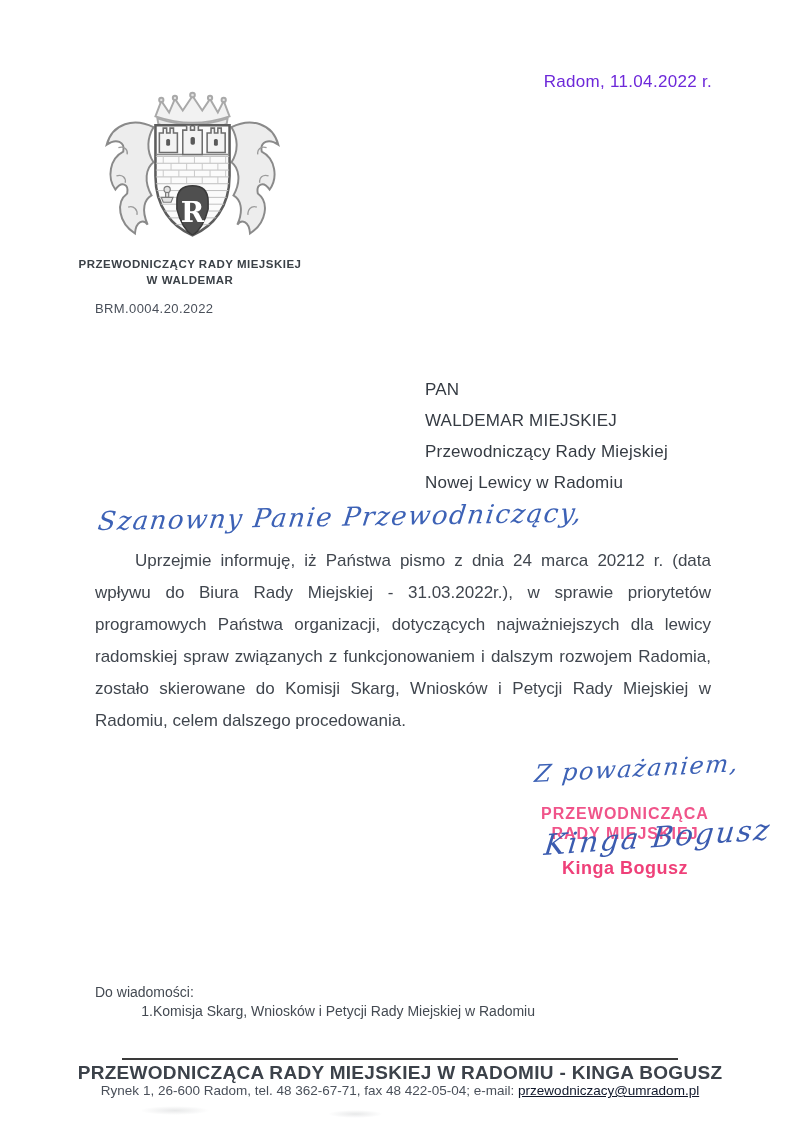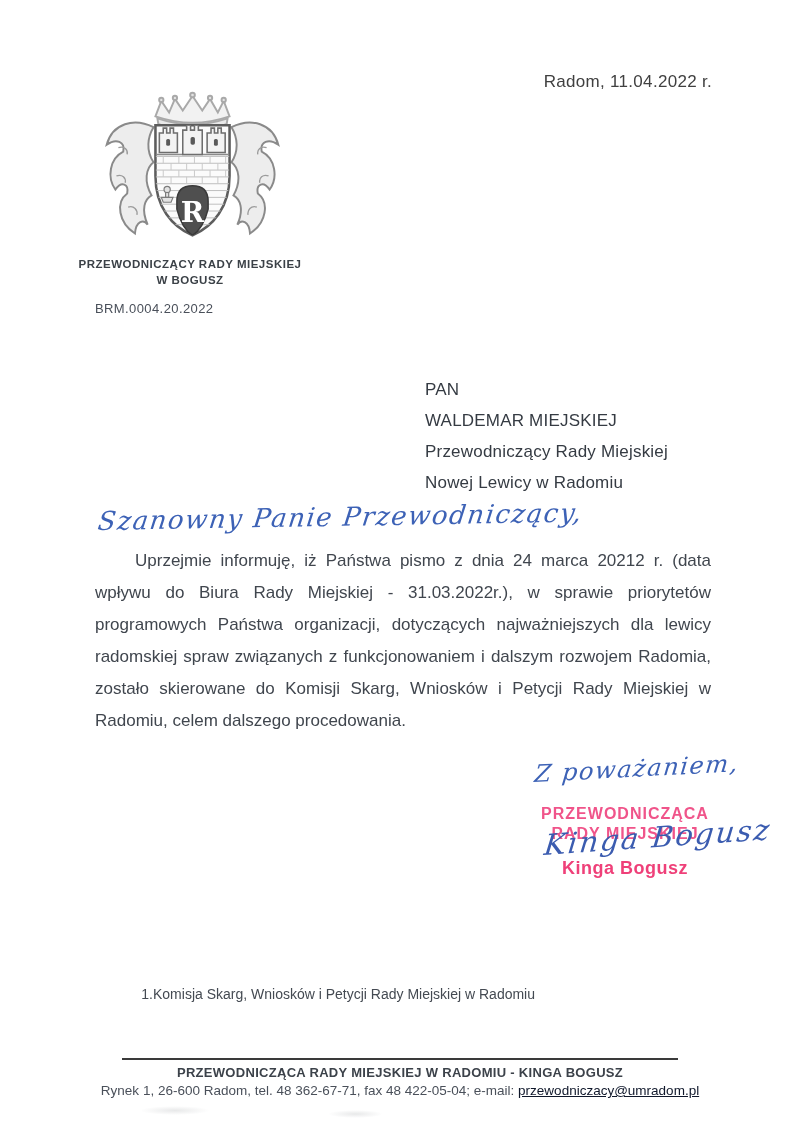--- a/index.html
+++ b/index.html
@@ -8,21 +8,21 @@
     width:800px;height:1130px;
     margin:0 auto;
     background:#ffffff;
     font-family:"Liberation Sans",sans-serif;
     color:#40464e;
     overflow:hidden;
   }
   .abs{position:absolute;}
   .date-line{
     top:72px;right:88px;
-    font-size:17px;color:#404040;letter-spacing:.3px;margin-left:23px;
+    font-size:17px;color:#6d28d9;letter-spacing:.3px;margin-left:23px;
   }
   .crest{left:95px;top:90px;width:195px;height:166px;}
   .letterhead-title{
     left:55px;top:256px;width:270px;
     text-align:center;
     font-size:11.5px;font-weight:bold;color:#3b4147;
     letter-spacing:.5px;line-height:16px;
   }
   .ref-number{
     left:95px;top:301px;
@@ -86,21 +86,21 @@
   .cc-item{margin-top:2px;padding-left:36px;text-align:right;}
   .cc-item .num{display:inline-block;width:22px;}
   .footer{
     left:0;top:1058px;width:800px;
     text-align:center;color:#3c424a;
   }
   .footer-rule{
     width:556px;height:2px;margin:0 auto 4px auto;
     background:#3a3a3a;
   }
-  .footer-line1{font-size:13px;font-weight:bold;letter-spacing:.3px;line-height:18px;}
+  .footer-line1{font-size:19px;font-weight:bold;letter-spacing:.3px;line-height:18px;}
   .footer-line2{font-size:13.5px;line-height:18px;color:#4a505a;}
   .footer-line3{font-size:13.5px;font-weight:bold;line-height:18px;margin-top:46px;}
   .email-link{color:#0f172a;text-decoration:underline;}
   .smudge{
     position:absolute;border-radius:50%;
     background:radial-gradient(ellipse,rgba(110,115,120,.16),rgba(110,115,120,0) 70%);
   }
 </style>
 </head>
 <body>
@@ -157,21 +157,21 @@
         <path d="M68,108 h12 l-2,5 h-8 Z"></path>
       </g>
 
       <path d="M84,112 Q84,96 100,96 Q116,96 116,112 L116,120 C112,136 106,143 100,147 C94,143 88,136 84,120 Z" fill="#4f4f4f" stroke="#3a3a3a" stroke-width="1.6"></path>
     </g>
     <text x="100" y="133" text-anchor="middle" font-family="DejaVu Serif, serif" font-weight="bold" font-size="29" fill="#ffffff">R</text>
   </svg>
 
   <div class="abs letterhead-title">
     <div>PRZEWODNICZĄCY RADY MIEJSKIEJ</div>
-    <div>W BOGUSZ</div>
+    <div>W WALDEMAR</div>
   </div>
 
   <div class="abs ref-number">BRM.0004.20.2022</div>
 
   <div class="abs recipient">
     <div>PAN</div>
     <div>WALDEMAR MIEJSKIEJ</div>
     <div>Przewodniczący Rady Miejskiej</div>
     <div>Nowej Lewicy w Radomiu</div>
   </div>
@@ -186,20 +186,21 @@
 
   <div class="abs stamp">
     <div class="stamp-line">PRZEWODNICZĄCA</div>
     <div class="stamp-line">RADY MIEJSKIEJ</div>
     <div class="stamp-name">Kinga Bogusz</div>
   </div>
 
   <div class="abs hand stamp-signature">Kinga Bogusz</div>
 
   <div class="abs cc-section">
+    <div>Do wiadomości:</div>
     <div class="cc-item">
       <span class="num">1.</span><span>Komisja Skarg, Wniosków i Petycji Rady Miejskiej w Radomiu</span>
     </div>
   </div>
 
   <div class="abs footer">
     <div class="footer-rule"></div>
     <div class="footer-line1">PRZEWODNICZĄCA RADY MIEJSKIEJ W RADOMIU - KINGA BOGUSZ</div>
     <div class="footer-line2">
       <span>Rynek 1, 26-600 Radom, tel. 48 362-67-71, fax 48 422-05-04; e-mail: </span><a class="email-link" href="#">przewodniczacy@umradom.pl</a>

